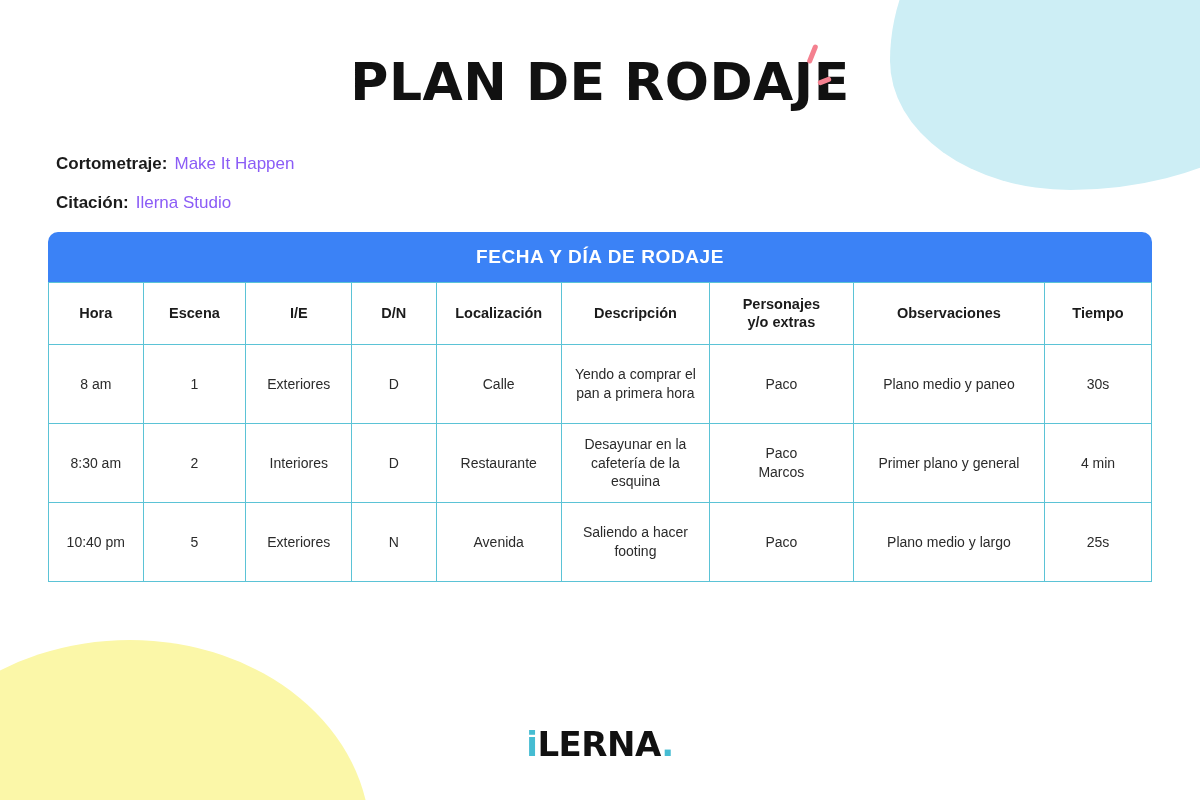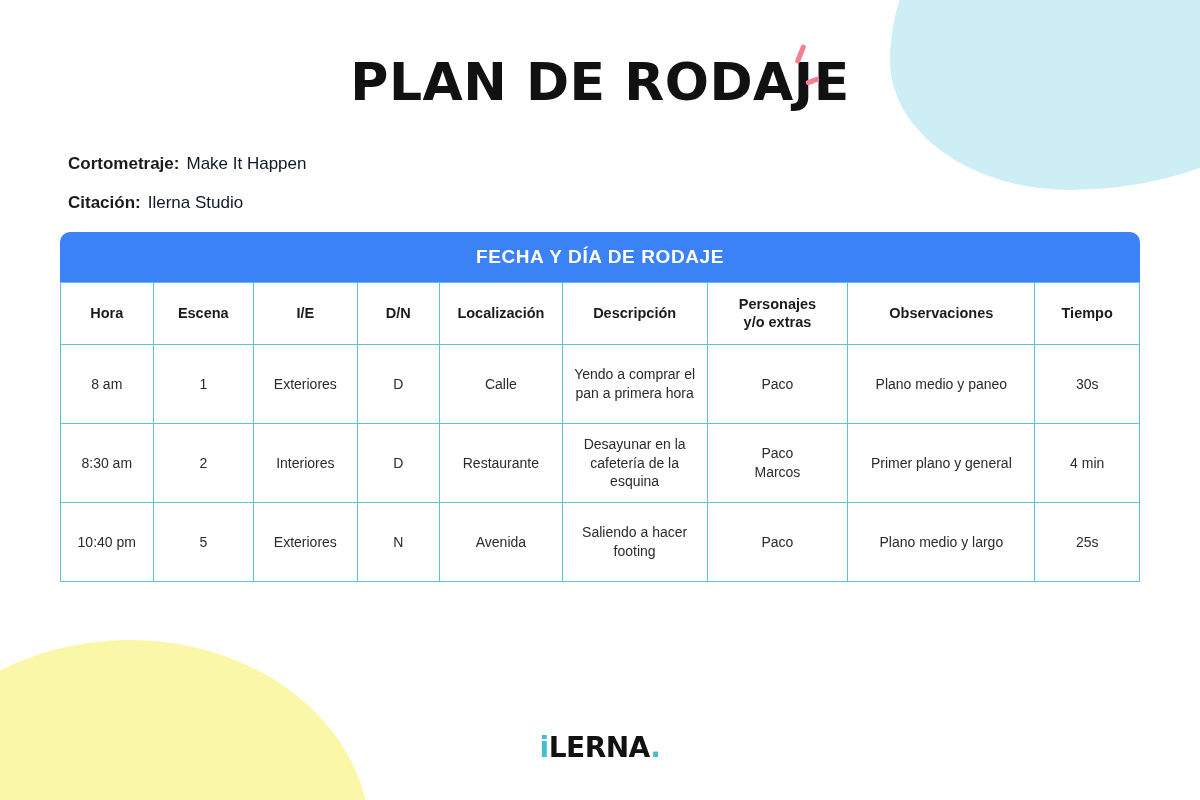--- a/index.html
+++ b/index.html
@@ -37,21 +37,21 @@
     background: #fbf7a8;
     border-radius: 50% 50% 48% 52% / 58% 60% 40% 42%;
     z-index: 0;
   }
 
   .page {
     position: relative;
     z-index: 2;
     width: 1200px;
     height: 800px;
-    padding: 0 60px;
+    padding: 0 48px;
   }
 
   
   .title-wrap {
     position: relative;
     text-align: center;
     padding-top: 52px;
     height: 112px;
   }
   .doc-title {
@@ -88,21 +88,21 @@
     align-items: baseline;
   }
   .meta-cell.col1 { width: 400px; }
   .meta-label {
     font-weight: bold;
     color: #1b1b1b;
     margin-right: 7px;
     white-space: nowrap;
   }
   .meta-value {
-    color: #0f172a;
+    color: #8b5cf6;
   }
 
   
   .table-wrap {
     margin-top: 16px;
   }
   .table-banner {
     background: #3b82f6;
     color: #ffffff;
     font-weight: bold;
@@ -156,21 +156,21 @@
     position: absolute;
     left: 0;
     right: 0;
     bottom: 36px;
     text-align: center;
     z-index: 3;
   }
   .logo {
     font-family: "DejaVu Sans", sans-serif;
     font-weight: bold;
-    font-size: 28px;
+    font-size: 34px;
     letter-spacing: -0.5px;
     color: #111111;
     display: inline-block;
   }
   .logo .dot-i { color: #45bcd2; }
   .logo .dot-end { color: #45bcd2; }
 </style>
 </head>
 <body>
 

